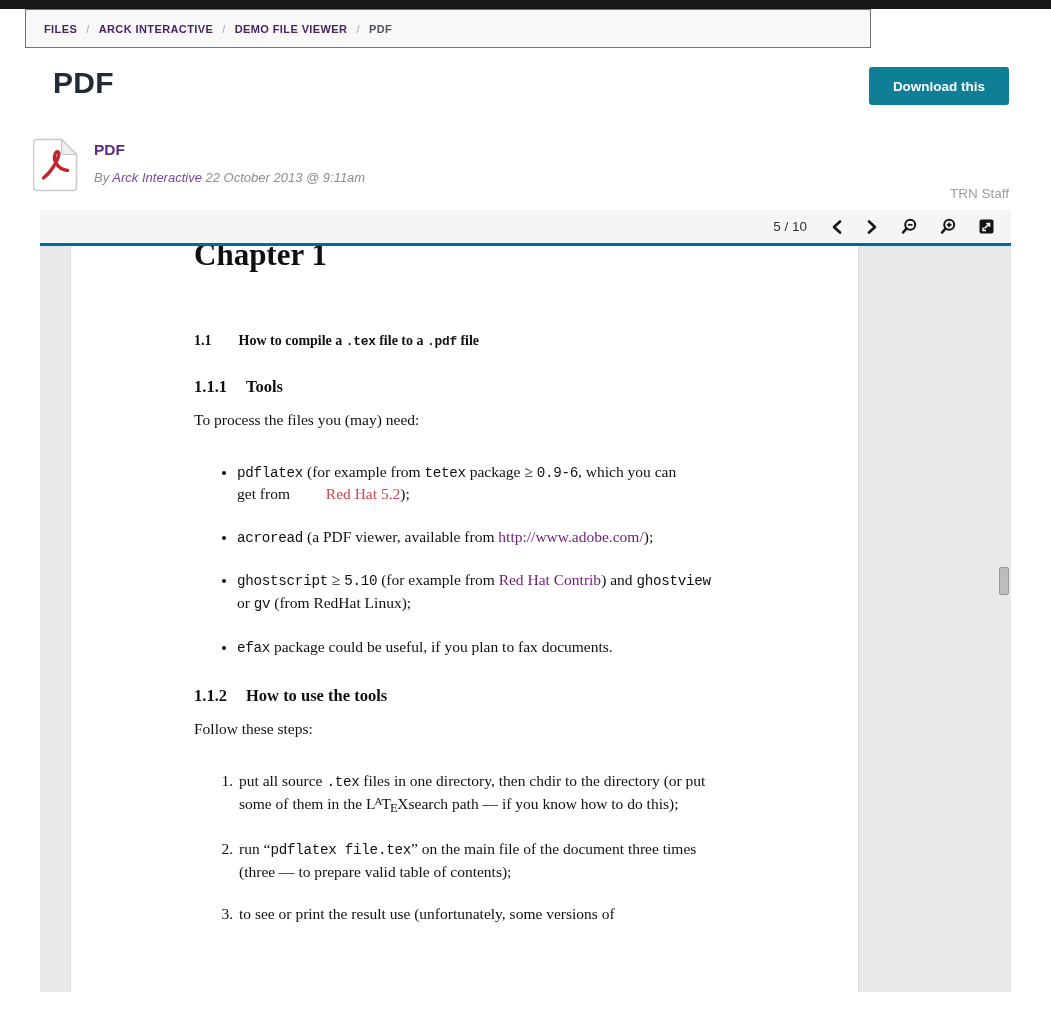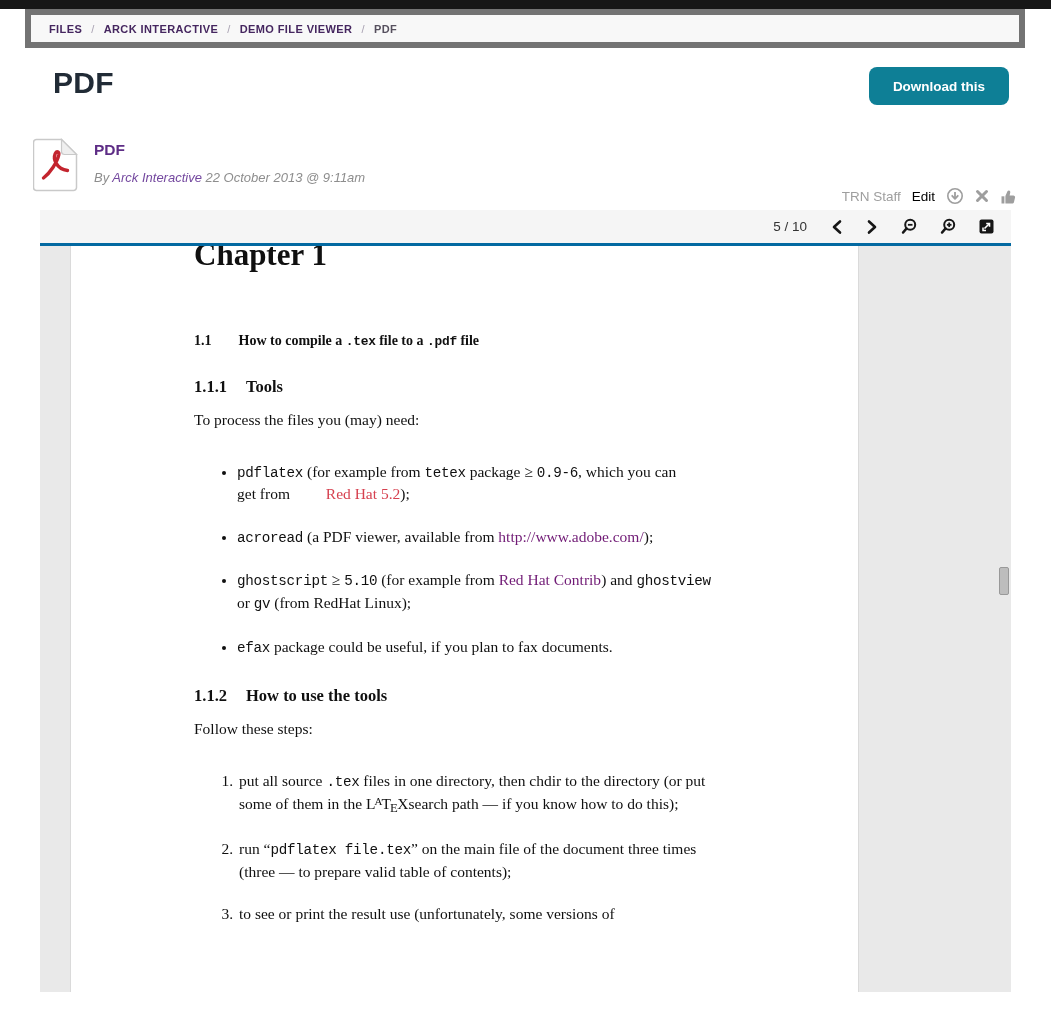--- a/index.html
+++ b/index.html
@@ -10,54 +10,54 @@
     font-family:"Liberation Sans", sans-serif;
     -webkit-font-smoothing:antialiased;
   }
   a { text-decoration:none; }
 
   
   .top-bar { position:absolute; top:0; left:0; width:1051px; height:9px; background:#171717; }
 
   
   .breadcrumb-bar {
-    position:absolute; top:9px; left:25px; width:1000px; height:39px;
-    background:#f8f8f8; border:6px solid #737373;
+    position:absolute; top:9px; left:25px; width:846px; height:39px;
+    background:#f8f8f8; border:1px solid #737373;
     display:flex; align-items:center; padding-left:16px;
     font-size:11px; letter-spacing:.4px; font-weight:bold;
   }
   .crumb { color:#45265f; margin:0 2px; cursor:pointer; }
   .crumb.current { color:#56505e; }
   .crumb-sep { color:#a9a2b2; margin:0 7px; font-weight:normal; }
 
   
   .page-title {
     position:absolute; top:66px; left:53px; margin:0;
     font-size:30px; font-weight:bold; color:#212b36; letter-spacing:.3px;
   }
   .download-button {
     position:absolute; top:67px; right:42px; width:140px; height:38px;
-    background:#0e7f96; color:#ffffff; border:none; border-radius:8px;
+    background:#0e7f96; color:#ffffff; border:none; border-radius:3px;
     font-family:"Liberation Sans", sans-serif;
     font-size:13.5px; font-weight:bold; cursor:pointer;
   }
 
   
   .file-entry { position:absolute; top:136px; left:33px; display:flex; }
   .file-icon { width:47px; height:57px; }
   .file-info { margin-left:14px; padding-top:5px; }
   .file-title { display:block; color:#5e2d86; font-weight:bold; font-size:15.5px; cursor:pointer; }
   .byline { margin-top:11px; font-style:italic; color:#8d8d8d; font-size:13px; }
   .byline .author { color:#74489f; cursor:pointer; }
 
   
   .meta-row {
-    position:absolute; top:186px; right:34px; height:20px;
+    position:absolute; top:186px; right:42px; height:20px;
     display:flex; align-items:center; gap:11px;
-    color:#9e9e9e; font-size:13.5px;
+    color:#9e9e9e; font-size:13.5px;flex-direction:column;
   }
   .meta-row a { color:#000000; cursor:pointer; }
   .meta-icon-btn { background:none; border:none; padding:0; margin:0; display:flex; align-items:center; cursor:pointer; }
 
   
   .viewer { position:absolute; top:210px; left:40px; width:971px; height:783px; }
   .viewer-toolbar {
     height:36px; background:#f5f5f5; border-bottom:3px solid #0369a1;
     display:flex; align-items:center; justify-content:flex-end;
     gap:21px; padding-right:16px;

